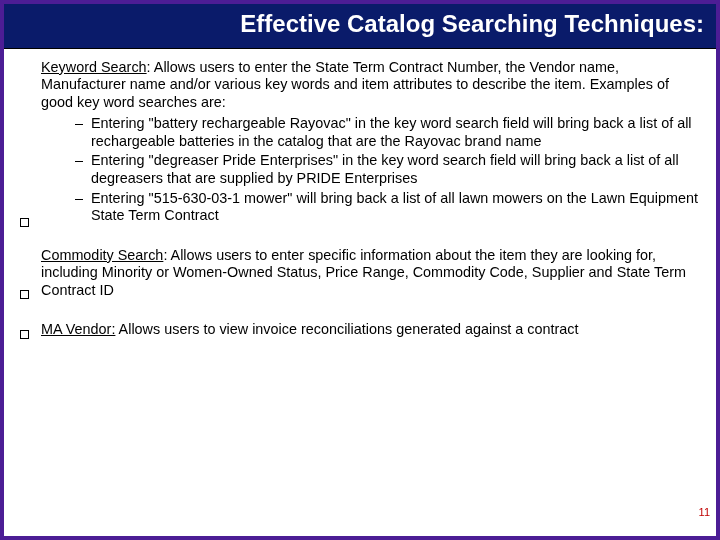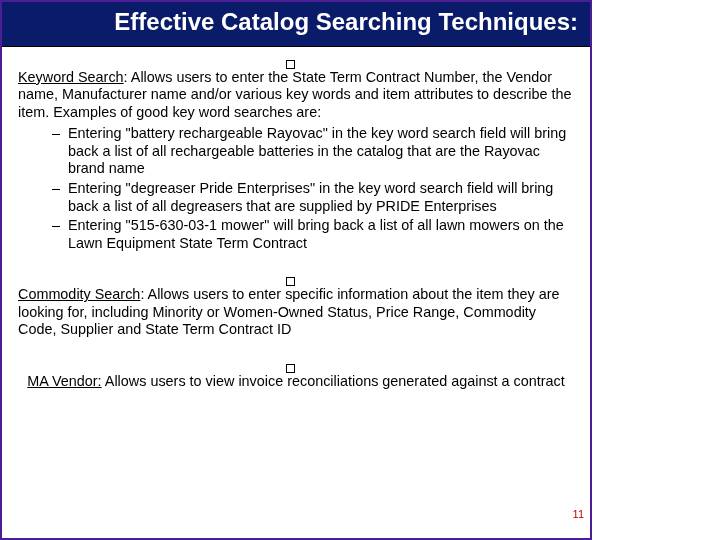--- a/index.html
+++ b/index.html
@@ -4,44 +4,43 @@
 <style>
   * { box-sizing: border-box; }
   html, body {
     margin: 0; padding: 0;
     width: 720px; height: 540px;
     font-family: Arial, Helvetica, sans-serif;
     background: #fff;
     color: #000;
   }
   .slide {
-    width: 592px; height: 540px;
+    width: 720px; height: 540px;
     position: relative;
-    border: 2px solid #4c1d95;
+    border: 4px solid #4c1d95;
   }
   .title-banner {
     background: #0a1b6a;
     color: #fff;
     font-weight: bold;
     font-size: 24px;
     line-height: 1.15;
     text-align: right;
     padding: 6px 12px 10px 12px;
     border-bottom: 1px solid #000;
   }
   .body {
     padding: 10px 16px 0 16px;
   }
   .item {
     display: flex;
-    align-items: center;
+    align-items: flex-end;
     margin-bottom: 22px;
     font-size: 14.4px;
     line-height: 1.22;
-    flex-direction: column;
   }
   .item.tight { margin-bottom: 20px; }
   .sq {
     flex: 0 0 auto;
     width: 9px; height: 9px;
     border: 1.4px solid #000;
     margin-top: 3px;
     margin-right: 12px;
   }
   .txt { flex: 1 1 auto; }

